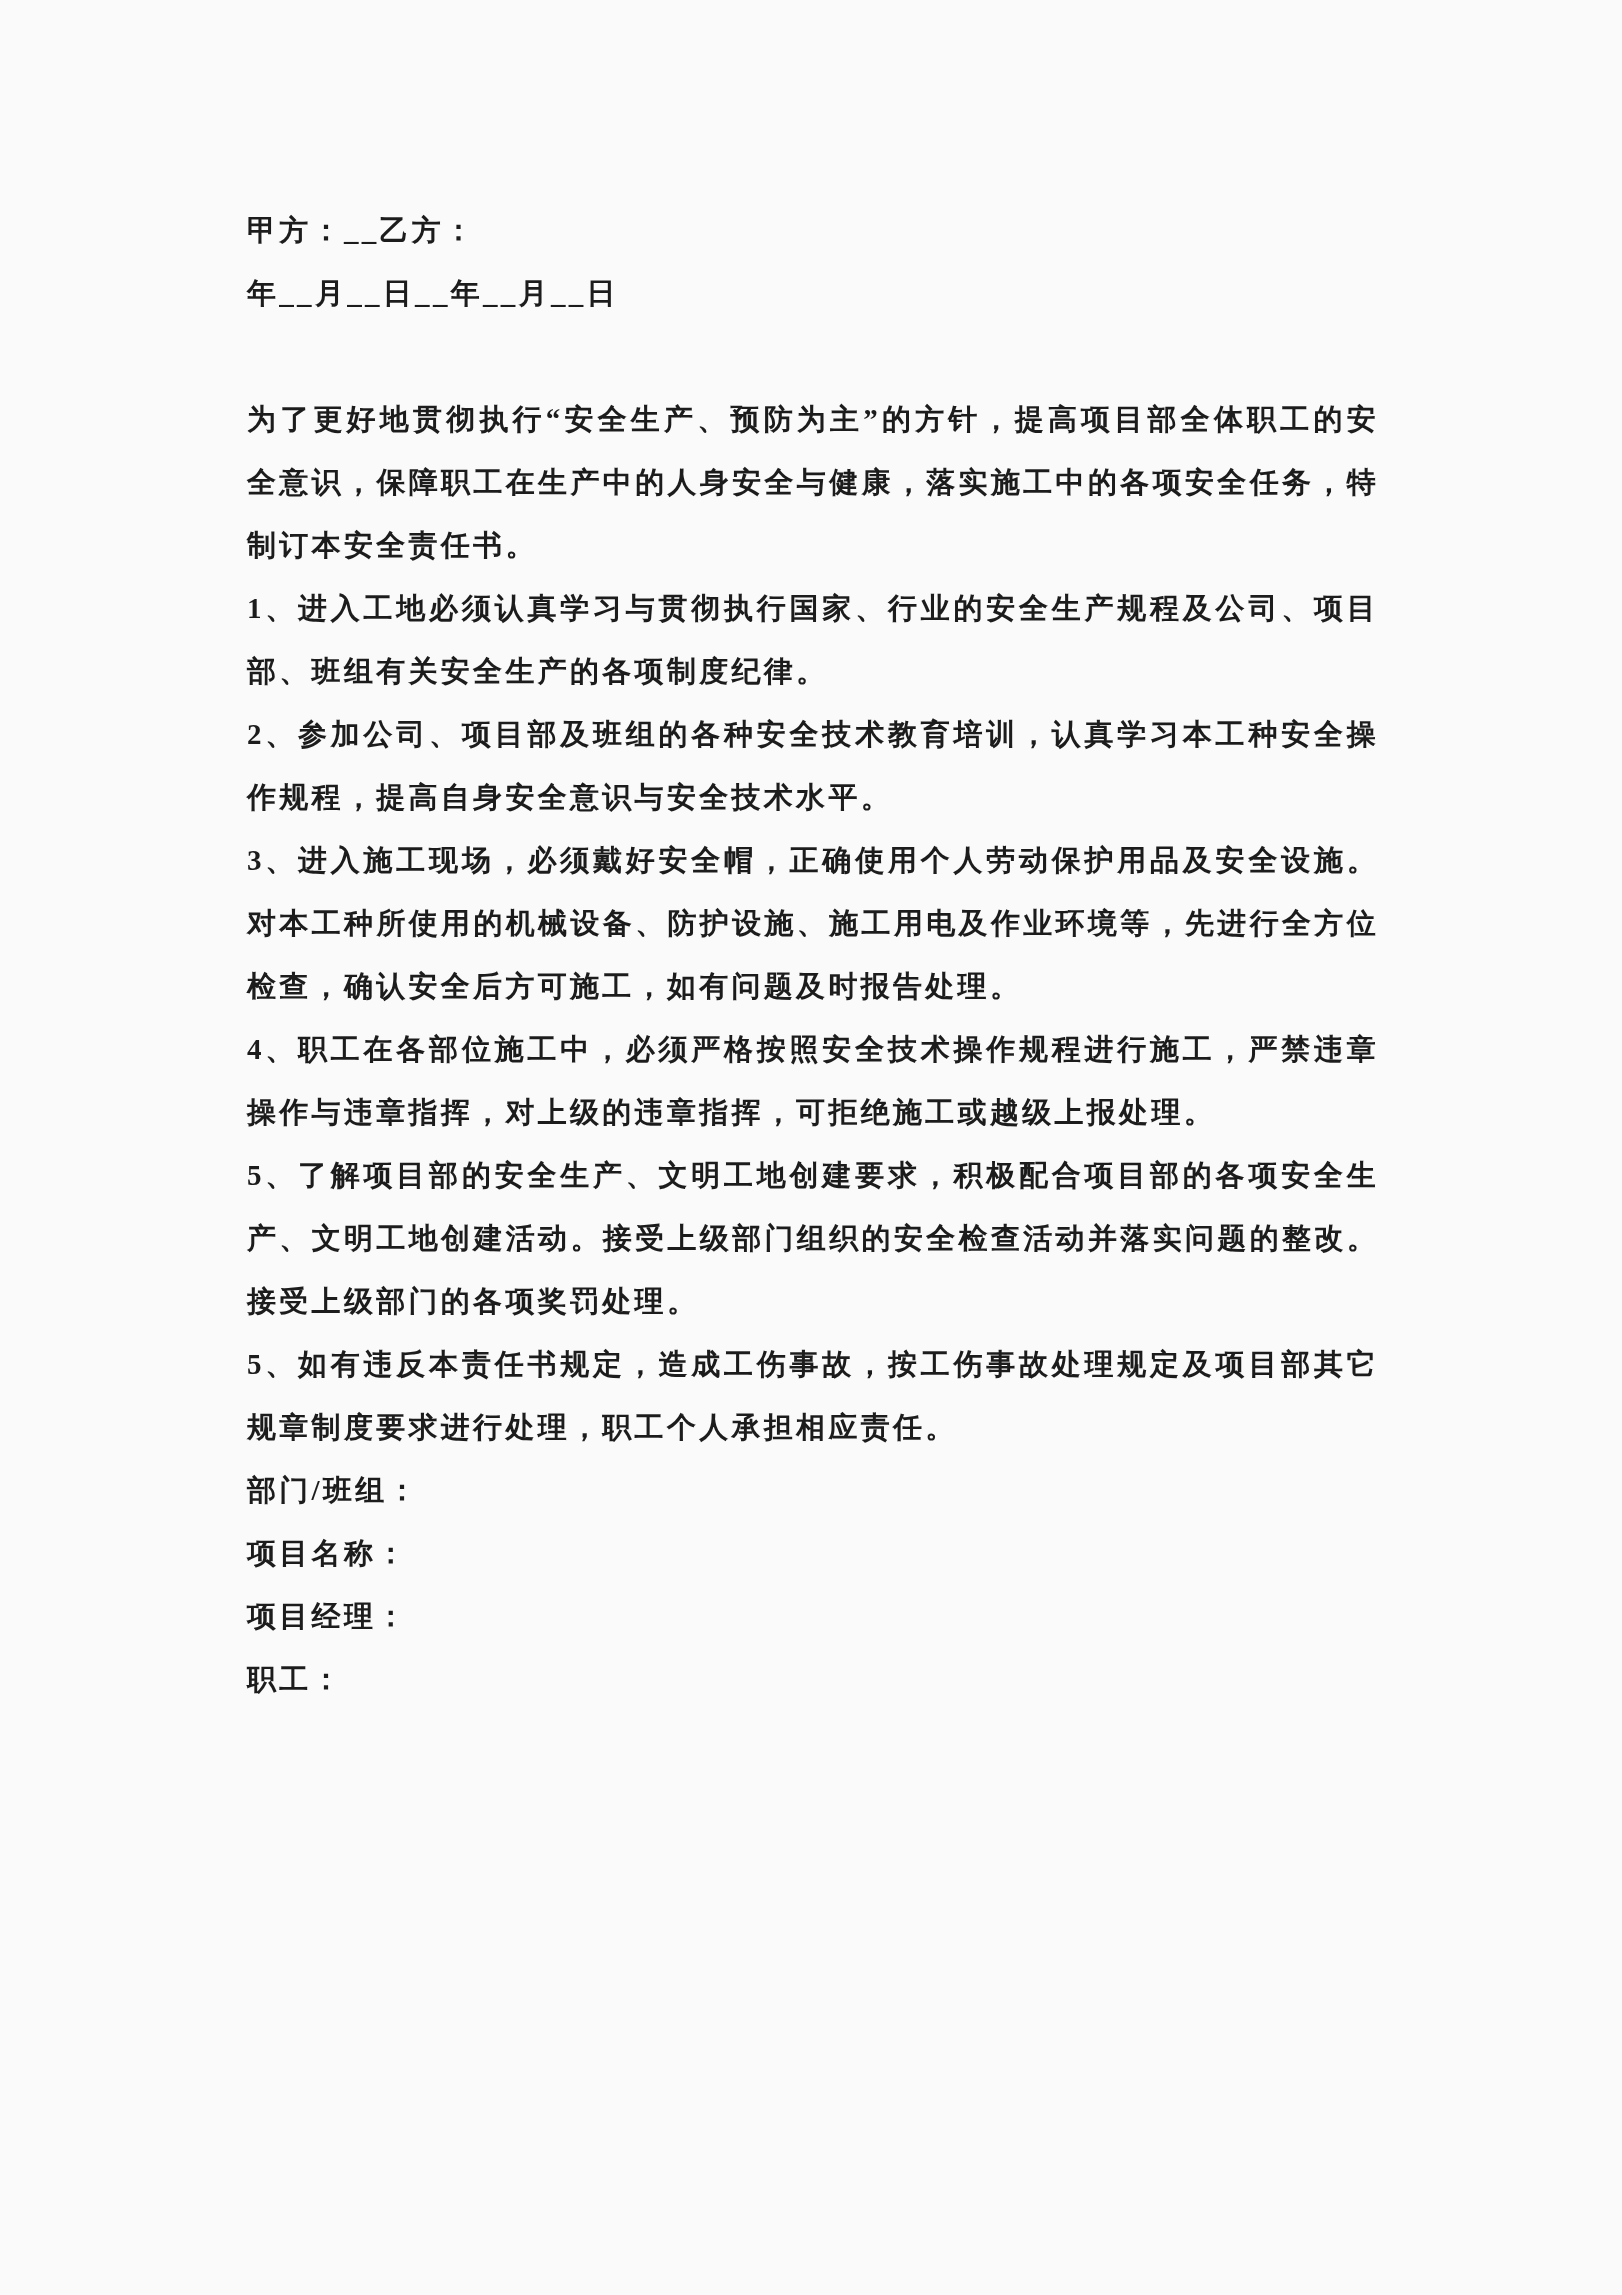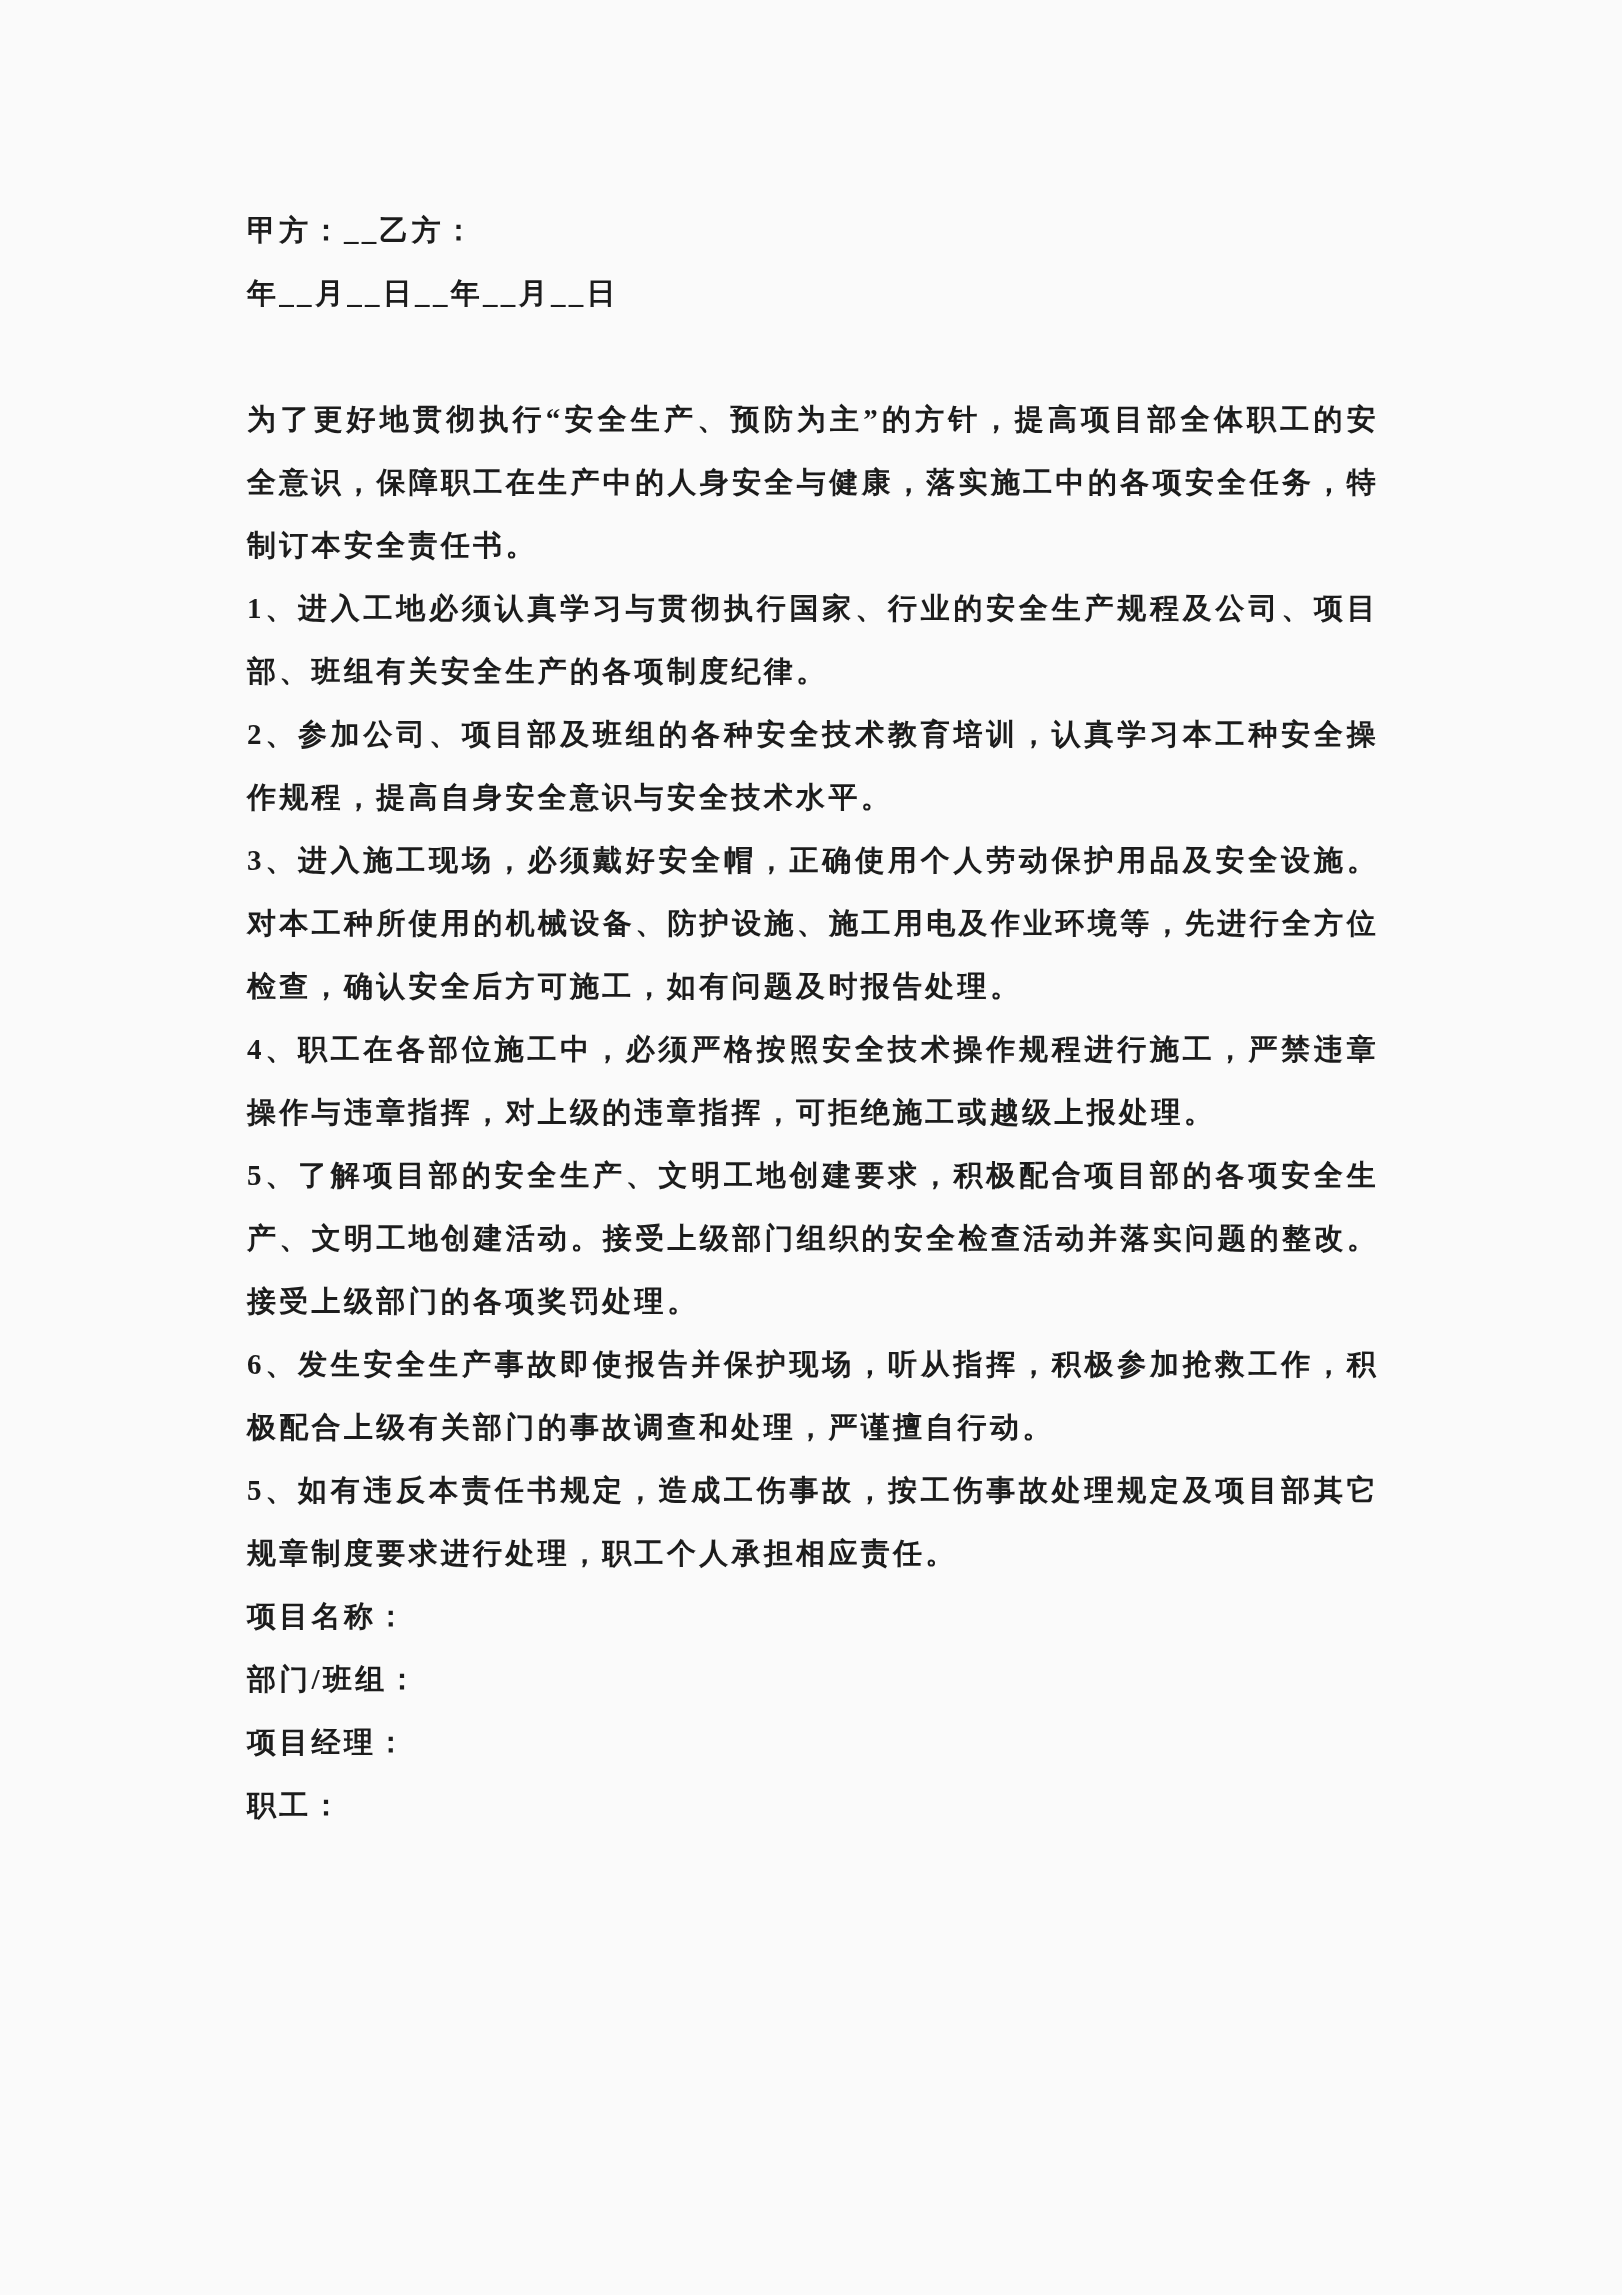--- a/index.html
+++ b/index.html
@@ -56,28 +56,27 @@
   <p class="para">1、进入工地必须认真学习与贯彻执行国家、行业的安全生产规程及公司、项目部、班组有关安全生产的各项制度纪律。</p>
 
   <p class="para">2、参加公司、项目部及班组的各种安全技术教育培训，认真学习本工种安全操作规程，提高自身安全意识与安全技术水平。</p>
 
   <p class="para">3、进入施工现场，必须戴好安全帽，正确使用个人劳动保护用品及安全设施。对本工种所使用的机械设备、防护设施、施工用电及作业环境等，先进行全方位检查，确认安全后方可施工，如有问题及时报告处理。</p>
 
   <p class="para">4、职工在各部位施工中，必须严格按照安全技术操作规程进行施工，严禁违章操作与违章指挥，对上级的违章指挥，可拒绝施工或越级上报处理。</p>
 
   <p class="para">5、了解项目部的安全生产、文明工地创建要求，积极配合项目部的各项安全生产、文明工地创建活动。接受上级部门组织的安全检查活动并落实问题的整改。接受上级部门的各项奖罚处理。</p>
 
-  <p class="para">6、发生安全生产事故即使报告并保护现场，听从指挥，积极参加抢救工作，积极配合上级有关部门的事故调查和处理，严谨擅自行动。</p>
 
   <p class="para">5、如有违反本责任书规定，造成工伤事故，按工伤事故处理规定及项目部其它规章制度要求进行处理，职工个人承担相应责任。</p>
 
 
+  <p class="line">部门/班组：</p>
+
   <p class="line">项目名称：</p>
-
-  <p class="line">部门/班组：</p>
 
   <p class="line">项目经理：</p>
 
   <p class="line">职工：</p>
 
 
 </div>
 
 
 </body></html>

